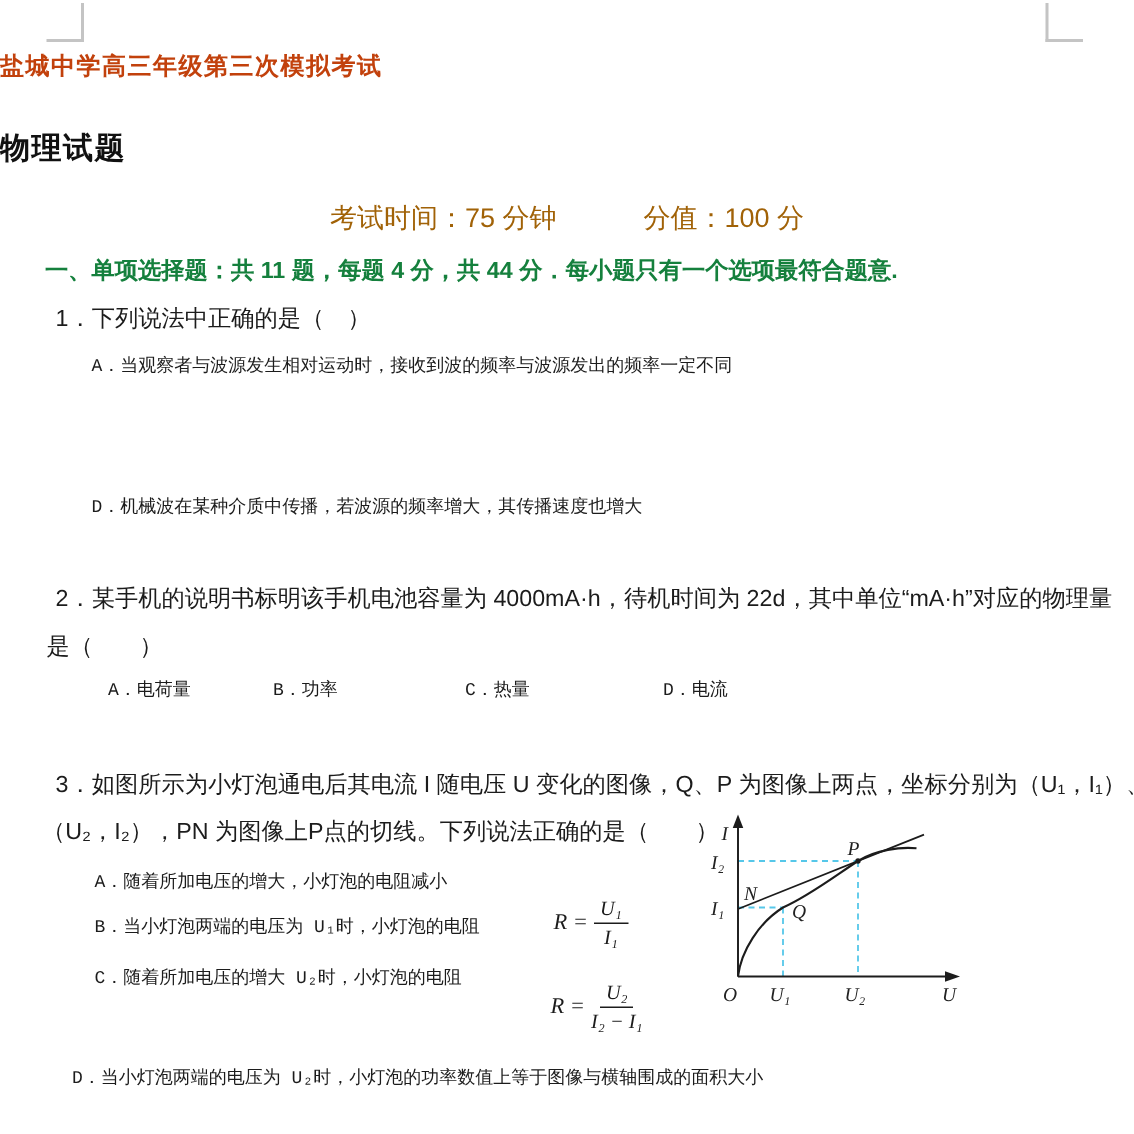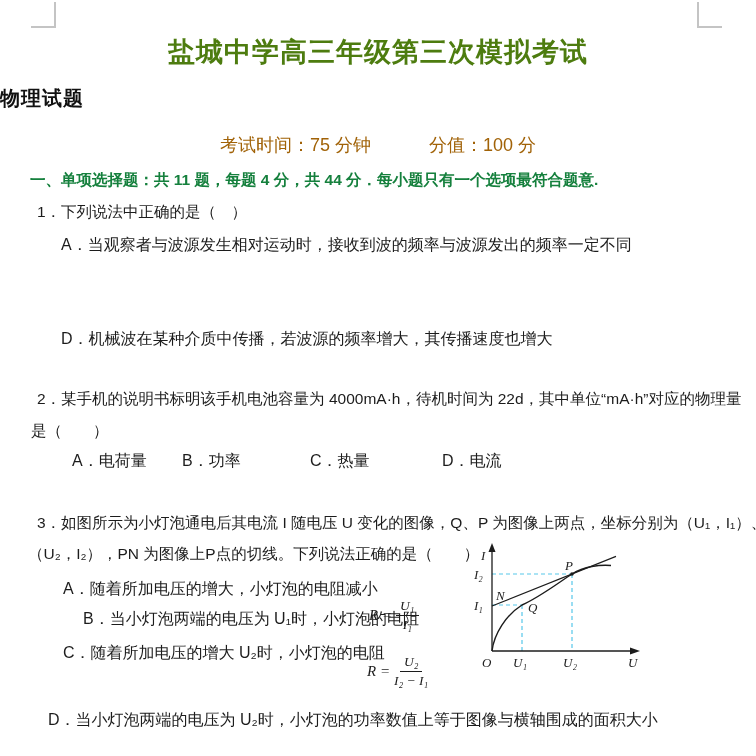--- a/index.html
+++ b/index.html
@@ -18,39 +18,39 @@
   .mark-tl {
     position: absolute; left: 31px; top: 2px; width: 23px; height: 24px;
     border-right: 2px solid #c4c4c4; border-bottom: 2px solid #c4c4c4;
   }
   .mark-tr {
     position: absolute; left: 697px; top: 2px; width: 23px; height: 24px;
     border-left: 2px solid #c4c4c4; border-bottom: 2px solid #c4c4c4;
   }
 
   .title {
-    left: 0; right: 0; top: 34px; text-align: center;
-    font-size: 27px; font-weight: bold; letter-spacing: 1px; color: #4d7c0f;
+    left: 0; right: 0; top: 34px; text-align: left;
+    font-size: 16px; font-weight: bold; letter-spacing: 1px; color: #c2410c;
   }
   .subtitle {
     left: 0; right: 0; top: 85px; text-align: left;
     font-size: 20px; font-weight: bold; letter-spacing: 1px; color: #111;
   }
   .info-line {
     left: 0; right: 0; top: 133px; text-align: center;
     font-family: Liberation Sans, sans-serif; font-size: 18px; color: #a16207;
   }
   .info-line .gap { display: inline-block; width: 58px; }
 
   .section-heading {
     left: 30px; top: 170px; font-size: 15.5px; font-weight: bold; color: #15803d;
   }
 
   .stem  { font-size: 15.5px; color: #1c1c1c; }
-  .opt   { font-size: 16px; color: #1c1c1c; }
+  .opt   { font-size: 12px; color: #1c1c1c; font-family: Liberation Mono, monospace; }
   .formula {
     display: inline-flex; align-items: center;
     font-family: "Liberation Serif", serif; font-style: italic; color: #1c1c1c;
   }
   .formula .lhs { font-size: 15px; margin-right: 4px; }
   .frac { display: inline-flex; flex-direction: column; align-items: center; line-height: 1.15; }
   .frac .num { font-size: 13.5px; border-bottom: 1px solid #1c1c1c; padding: 0 4px 1px 4px; }
   .frac .den { font-size: 13.5px; padding-top: 1px; }
 
   .figure-box { position: absolute; left: 468px; top: 538px; width: 190px; height: 138px; }
@@ -83,21 +83,21 @@
   <div class="abs stem" style="left:37px; top:389px;">2．某手机的说明书标明该手机电池容量为 4000mA·h，待机时间为 22d，其中单位“mA·h”对应的物理量</div>
   <div class="abs stem" style="left:31px; top:421px;">是（　　）</div>
   <div class="abs opt" style="left:72px;  top:451px;">A．电荷量</div>
   <div class="abs opt" style="left:182px; top:451px;">B．功率</div>
   <div class="abs opt" style="left:310px; top:451px;">C．热量</div>
   <div class="abs opt" style="left:442px; top:451px;">D．电流</div>
 
   <div class="abs stem" style="left:37px; top:513px;">3．如图所示为小灯泡通电后其电流 I 随电压 U 变化的图像，Q、P 为图像上两点，坐标分别为（U₁，I₁）、</div>
   <div class="abs stem" style="left:28px; top:544px;">（U₂，I₂），PN 为图像上P点的切线。下列说法正确的是（　　）</div>
   <div class="abs opt" style="left:63px; top:579px;">A．随着所加电压的增大，小灯泡的电阻减小</div>
-  <div class="abs opt" style="left:63px; top:609px;margin-left:20px;">B．当小灯泡两端的电压为 U₁时，小灯泡的电阻</div>
+  <div class="abs opt" style="left:63px; top:609px;">B．当小灯泡两端的电压为 U₁时，小灯泡的电阻</div>
   <div class="abs formula" style="left:369px; top:598px;">
     <span class="lhs">R =</span>
     <span class="frac">
       <span class="num">U₁</span>
       <span class="den">I₁</span>
     </span>
   </div>
   <div class="abs opt" style="left:63px; top:643px;">C．随着所加电压的增大 U₂时，小灯泡的电阻</div>
   <div class="abs formula" style="left:367px; top:654px;">
     <span class="lhs">R =</span>

